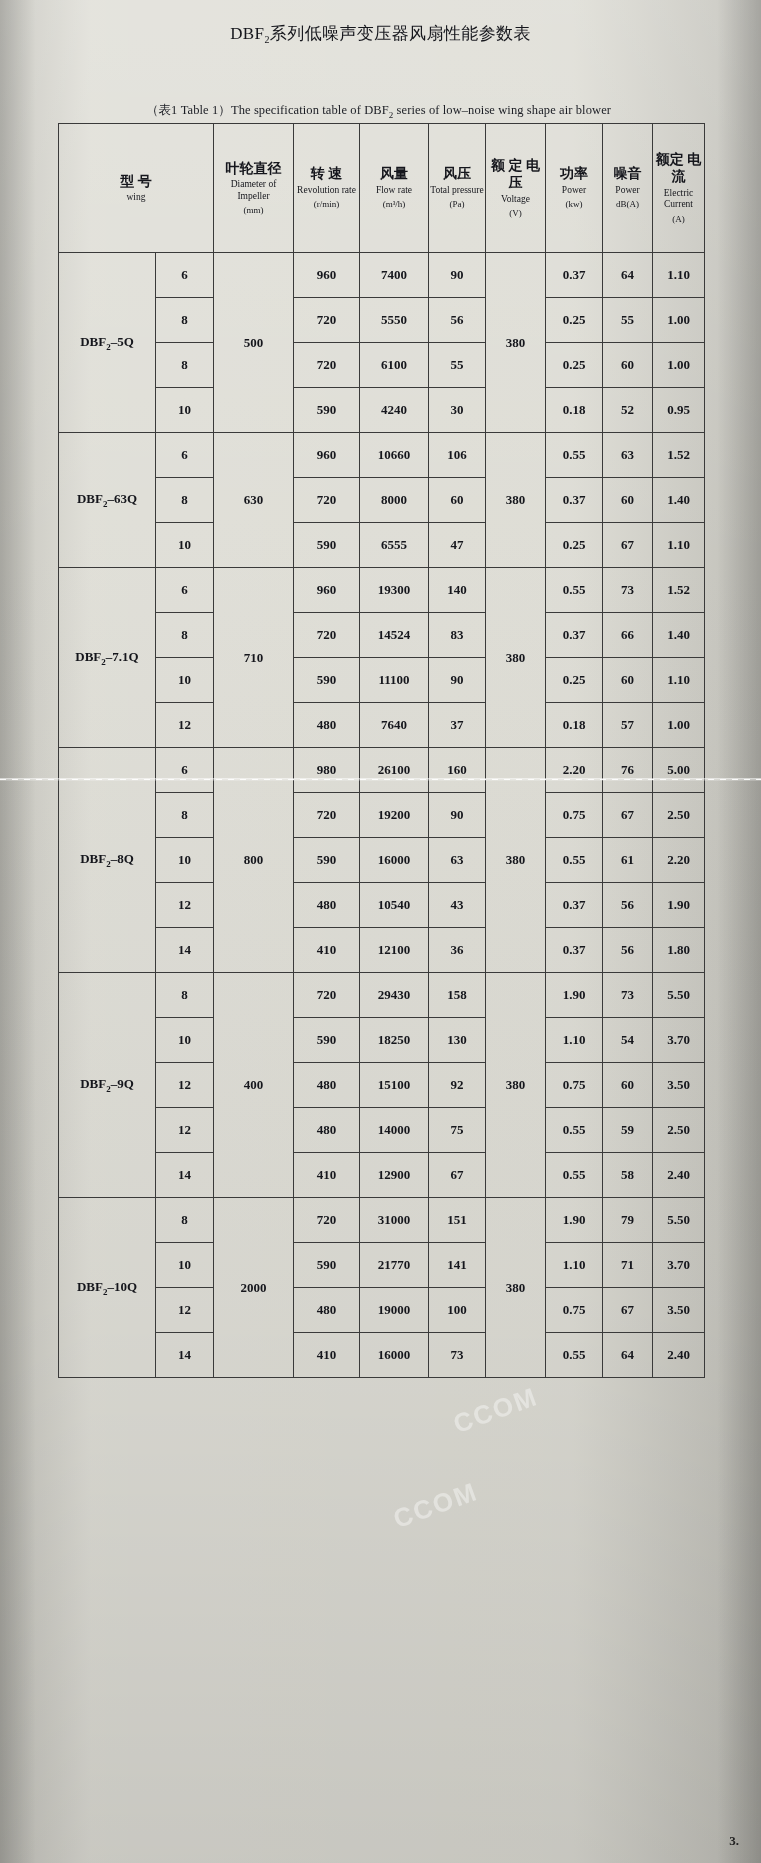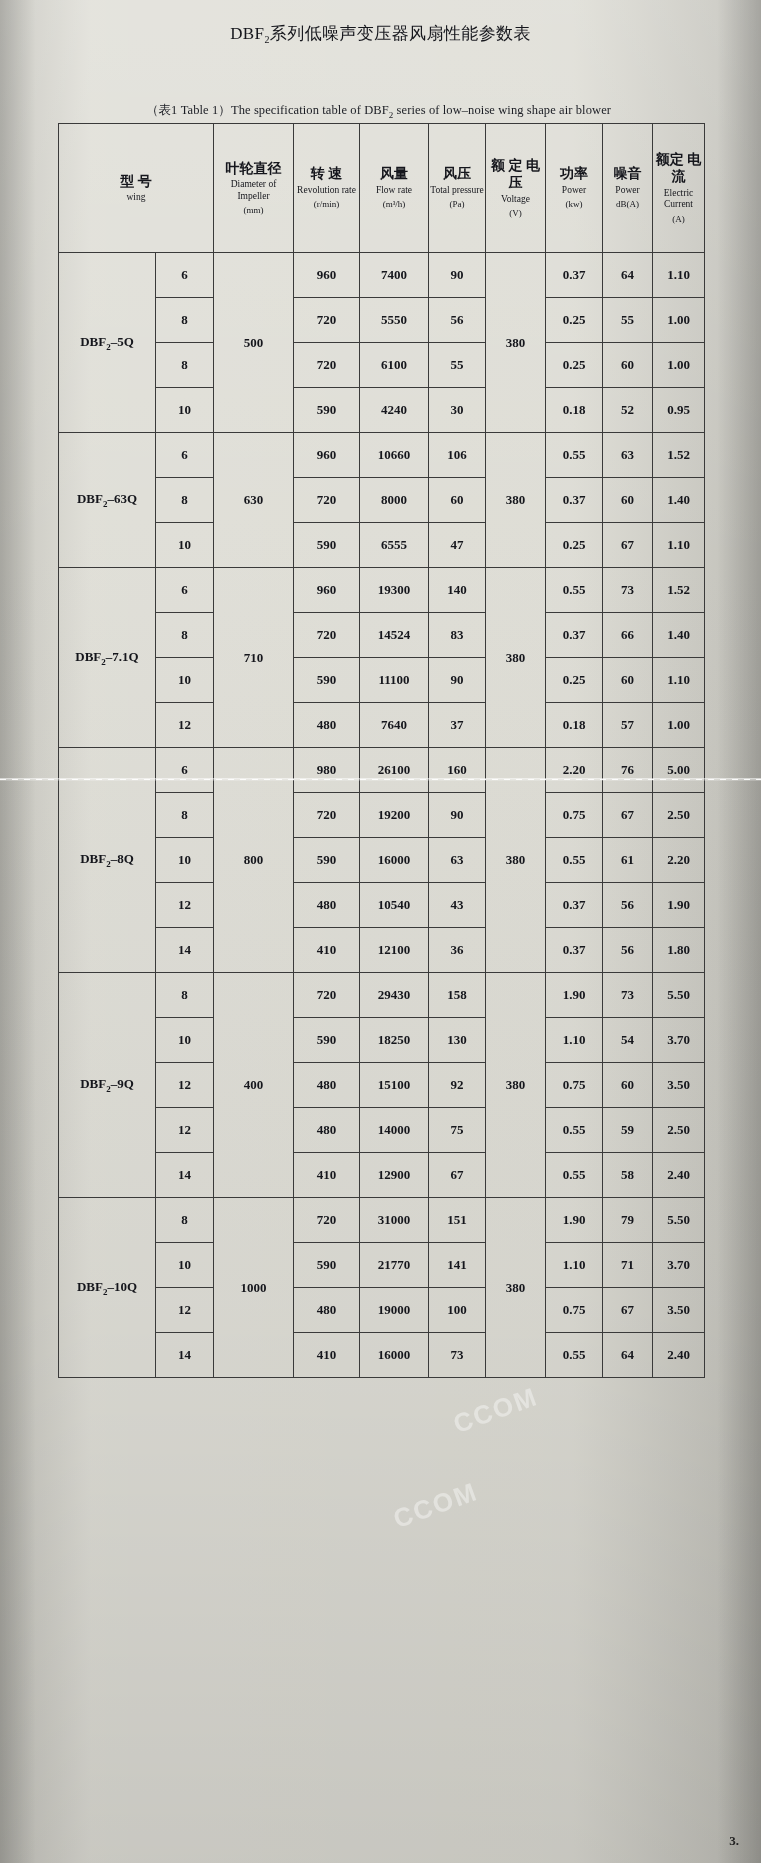--- a/index.html
+++ b/index.html
@@ -450,21 +450,21 @@
             <td>410</td>
             <td>12900</td>
             <td>67</td>
             <td>0.55</td>
             <td>58</td>
             <td>2.40</td>
           </tr>
           <tr>
             <td class="model" rowspan="4"><span>DBF</span><sub>2</sub><span>–10Q</span></td>
             <td class="blades">8</td>
-            <td class="dia" rowspan="4">1000</td>
+            <td class="dia" rowspan="4">2000</td>
             <td>720</td>
             <td>31000</td>
             <td>151</td>
             <td class="volt" rowspan="4">380</td>
             <td>1.90</td>
             <td>79</td>
             <td>5.50</td>
           </tr>
           <tr>
             <td class="blades">10</td>

